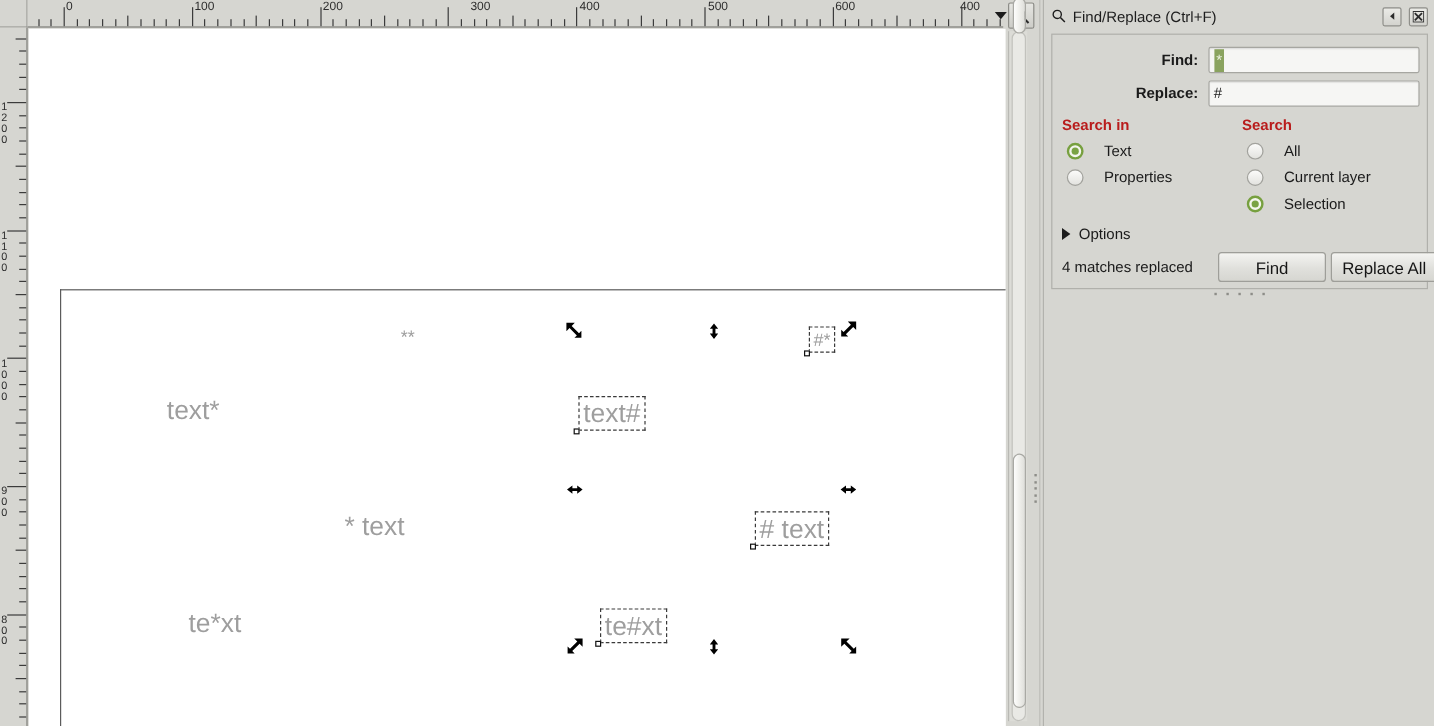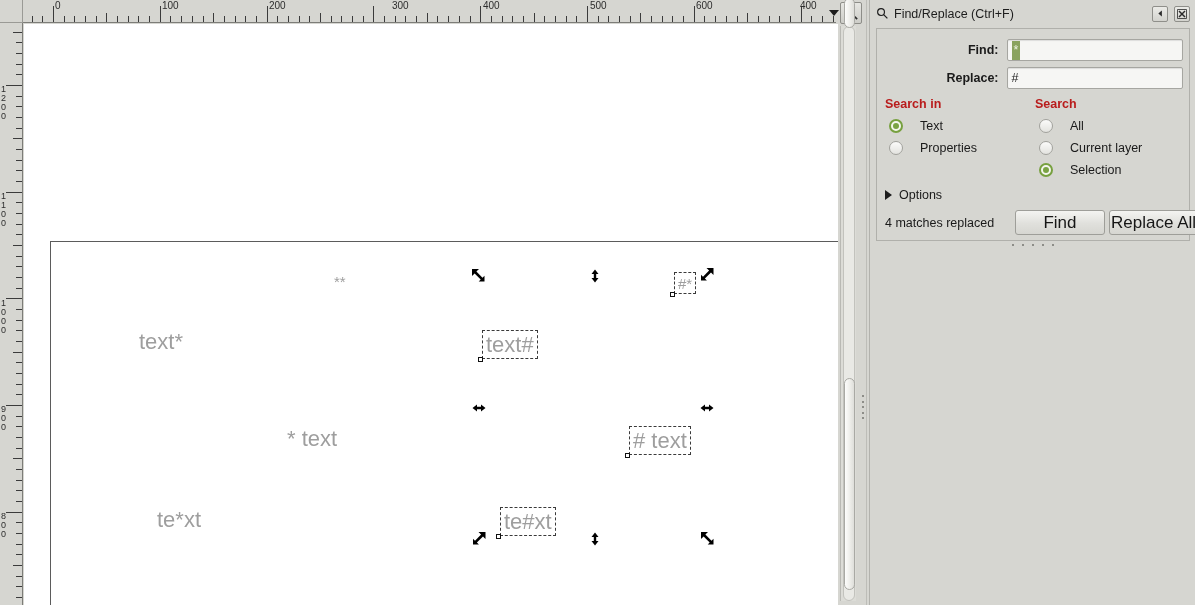--- a/index.html
+++ b/index.html
@@ -273,21 +273,21 @@
   .status-row {
     position: absolute; left: 8px; top: 187px;
     font-size: 12.5px; color: #1a1a1a;
   }
   .btn {
     position: absolute;
     height: 25px;
     background: linear-gradient(#f4f4f1,#e0e0dc 55%,#d6d6d1);
     border: 1px solid #9e9e99;
     border-radius: 3px;
-    font-size: 17px; color: #161616;
+    font-size: 14px; color: #161616;
     display: flex; align-items: center; justify-content: center; text-align: right;
   }
 
   .dockgrip-h {
     position: absolute; left: 1012px; top: 243px;
     width: 42px; height: 4px;
     display: flex; justify-content: space-between; align-items: center;
   }
   .dockgrip-h i { width: 2px; height: 2px; background: #8d8d88; display:block; }
 </style>

